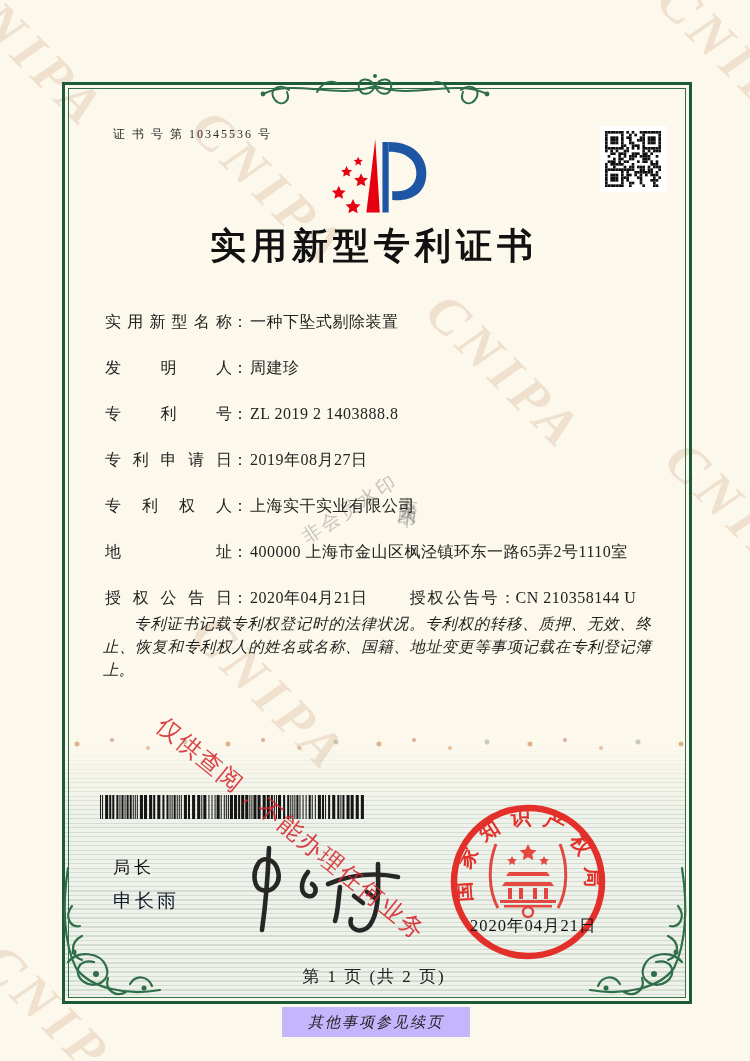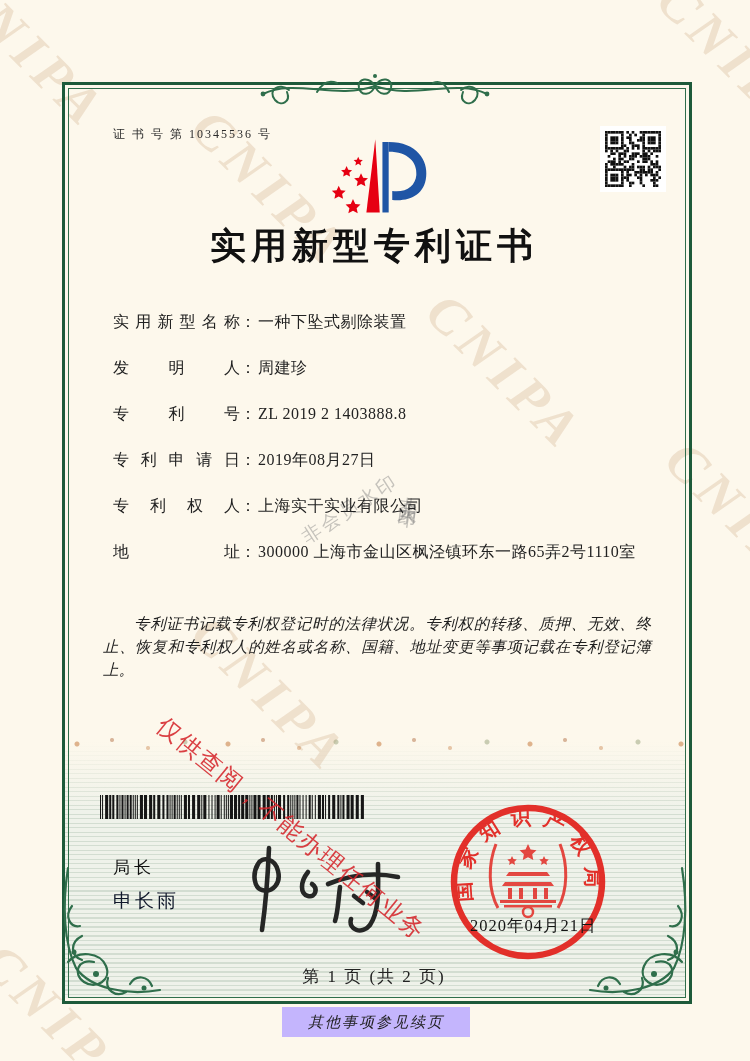--- a/index.html
+++ b/index.html
@@ -41,21 +41,21 @@
   .cert-no{position:absolute;left:113px;top:126px;font-size:12px;letter-spacing:2px;
       color:#2b2b2b;z-index:4;}
   .logo{position:absolute;left:328px;top:128px;z-index:4;}
   .qr-box{position:absolute;left:600px;top:126px;width:66px;height:66px;background:#fff;
       z-index:4;display:flex;align-items:center;justify-content:center;}
   .title{position:absolute;left:62px;top:222px;width:624px;text-align:center;
       font-size:36px;font-weight:700;letter-spacing:5px;color:#111;z-index:4;}
 
   
   .fields{position:absolute;left:105px;top:312px;width:545px;z-index:4;font-size:16px;}
-  .field-row{height:22px;margin-bottom:24px;white-space:nowrap;margin-left:8px;}
+  .field-row{height:22px;margin-bottom:24px;white-space:nowrap;}
   .f-label{display:inline-block;width:127px;text-align:justify;text-align-last:justify;
       vertical-align:bottom;}
   .f-colon{display:inline-block;width:18px;}
   .f-value{letter-spacing:.5px;}
   .f-pair2{margin-left:42px;}
   .f-label2{letter-spacing:2px;}
 
   
   .paras{position:absolute;left:103px;top:612px;width:548px;z-index:4;}
   .paras p{margin:0;font-size:15.5px;line-height:23px;text-indent:2em;
@@ -419,21 +419,24 @@
   <div class="field-row">
     <span class="f-label">专利号</span><span class="f-colon">：</span><span class="f-value">ZL 2019 2 1403888.8</span>
   </div>
   <div class="field-row">
     <span class="f-label">专利申请日</span><span class="f-colon">：</span><span class="f-value">2019年08月27日</span>
   </div>
   <div class="field-row">
     <span class="f-label">专利权人</span><span class="f-colon">：</span><span class="f-value">上海实干实业有限公司</span>
   </div>
   <div class="field-row">
-    <span class="f-label">地址</span><span class="f-colon">：</span><span class="f-value">300000 上海市金山区枫泾镇环东一路65弄2号1110室</span>
+    <span class="f-label">地址</span><span class="f-colon">：</span><span class="f-value">400000 上海市金山区枫泾镇环东一路65弄2号1110室</span>
+  </div>
+  <div class="field-row">
+    <span class="f-label">授权公告日</span><span class="f-colon">：</span><span class="f-value">2020年04月21日</span><span class="f-pair2"><span class="f-label2">授权公告号</span><span>：</span><span class="f-value">CN 210358144 U</span></span>
   </div>
 </div>
 
 <div class="paras">
   <p>专利证书记载专利权登记时的法律状况。专利权的转移、质押、无效、终止、恢复和专利权人的姓名或名称、国籍、地址变更等事项记载在专利登记簿上。</p>
 </div>
 
 <div class="wm-red">仅供查阅，不能办理任何业务</div>
 
 <svg class="barcode" viewBox="0 0 262 24" preserveAspectRatio="none">

